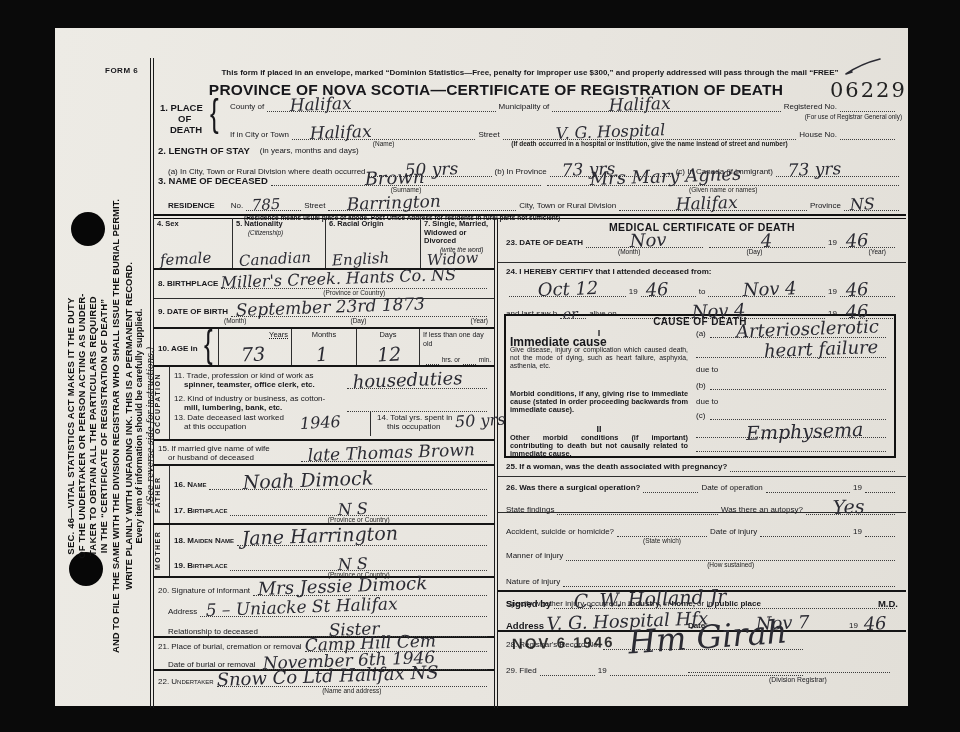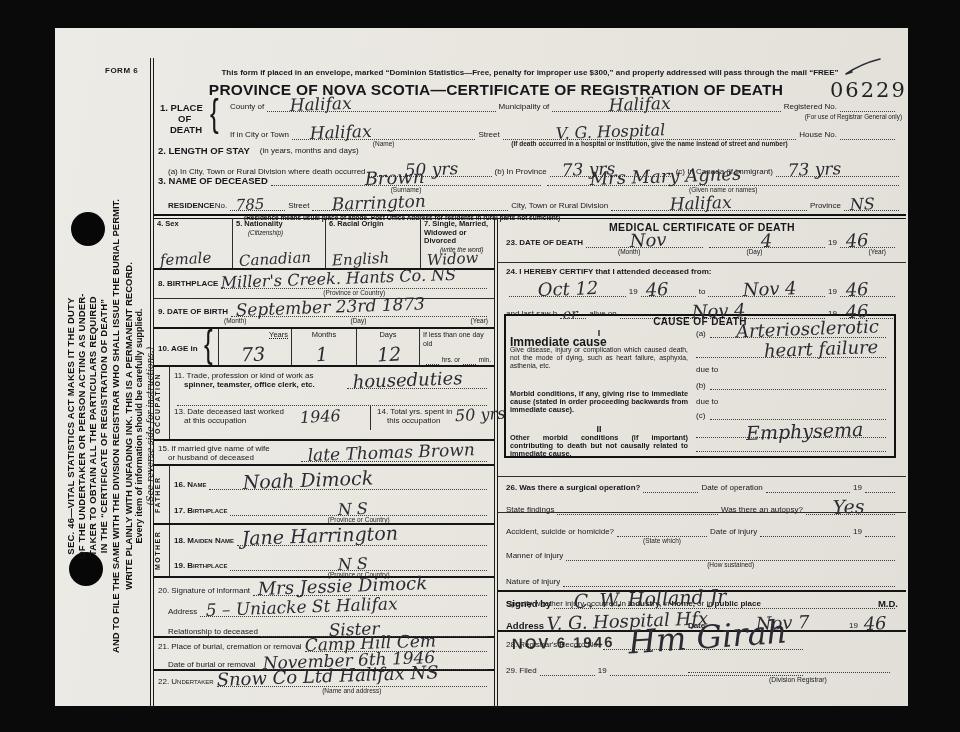--- a/index.html
+++ b/index.html
@@ -166,21 +166,21 @@
           <span class="hw" style="font-size:18px;left:35%;">Brown</span>
           <span class="un">(Surname)</span>
         </span>
         <span class="fill" style="flex:1.3;">
           <span class="hw" style="font-size:18px;left:12%;">Mrs Mary Agnes</span>
           <span class="un">(Given name or names)</span>
         </span>
       </div>
       <div class="ln" style="margin-top:13px;padding-left:14px;">
         <span class="lbl b">RESIDENCE</span>
-        <span class="lbl" style="margin-left:0;">No.</span>
+        <span class="lbl" style="margin-left:16px;">No.</span>
         <span class="fill fshort">
               <span class="hw" style="font-size:15px;">785</span>
             </span>
         <span class="lbl">Street</span>
         <span class="fill">
               <span class="hw" style="font-size:17px;">Barrington</span>
             </span>
         <span class="lbl">City, Town or Rural Division</span>
         <span class="fill">
               <span class="hw" style="font-size:17px;left:30%;">Halifax</span>
@@ -283,20 +283,24 @@
             <div class="ln" style="padding-top:4px;">
               <span style="width:170px;">
                 <span class="lbl" style="display:block;line-height:9px;">11. Trade, profession or kind of work as</span>
                 <span class="lbl b" style="display:block;line-height:9px;padding-left:10px;">spinner, teamster, office clerk, etc.</span>
               </span>
               <span class="fill">
                     <span class="hw" style="font-size:18px;left:4%;">houseduties</span>
                   </span>
             </div>
             <div class="ln" style="padding-top:5px;">
+              <span style="width:170px;">
+                <span class="lbl" style="display:block;line-height:9px;">12. Kind of industry or business, as cotton-</span>
+                <span class="lbl b" style="display:block;line-height:9px;padding-left:10px;">mill, lumbering, bank, etc.</span>
+              </span>
               <span class="fill"></span>
             </div>
             <div style="display:flex;height:24px;">
               <div style="width:196px;border-right:1px solid #2d2d2d;position:relative;padding:2px 0 0 4px;">
                 <span class="lbl" style="display:block;line-height:8.5px;">13. Date deceased last worked</span>
                 <span class="lbl" style="display:block;line-height:8.5px;padding-left:10px;">at this occupation</span>
                 <span class="chw" style="left:130px;bottom:4px;font-size:16px;">1946</span>
               </div>
               <div style="flex:1;position:relative;padding:2px 0 0 6px;">
                 <span class="lbl" style="display:block;line-height:8.5px;">14. Total yrs. spent in</span>
@@ -493,20 +497,26 @@
           <span class="lbl" style="position:absolute;left:190px;top:64px;">(b)</span>
           <span class="dot" style="left:204px;right:8px;top:73px;"></span>
           <span class="lbl" style="position:absolute;left:190px;top:80px;">due to</span>
           <span class="lbl" style="position:absolute;left:190px;top:94px;">(c)</span>
           <span class="dot" style="left:204px;right:8px;top:103px;"></span>
           <span class="dot" style="left:190px;right:8px;top:121px;"></span>
           <span class="dot" style="left:190px;right:8px;top:135px;"></span>
           <span class="bighw" style="left:240px;top:104px;font-size:19px;">Emphysema</span>
         </div>
 
+        <div class="abs" style="top:242px;">
+          <div class="ln" style="padding:0 8px;">
+            <span class="lbl b">25. If a woman, was the death associated with pregnancy?</span>
+            <span class="fill"></span>
+          </div>
+        </div>
 
         <div class="abs" style="top:258px;border-top:1px solid #2d2d2d;padding-top:4px;">
           <div class="ln" style="padding:0 8px;">
             <span class="lbl b">26. Was there a surgical operation?</span>
             <span class="fill fshort"></span>
             <span class="lbl">Date of operation</span>
             <span class="fill"></span>
             <span class="lbl">19</span>
             <span class="fill" style="flex:0 0 30px;"></span>
           </div>

